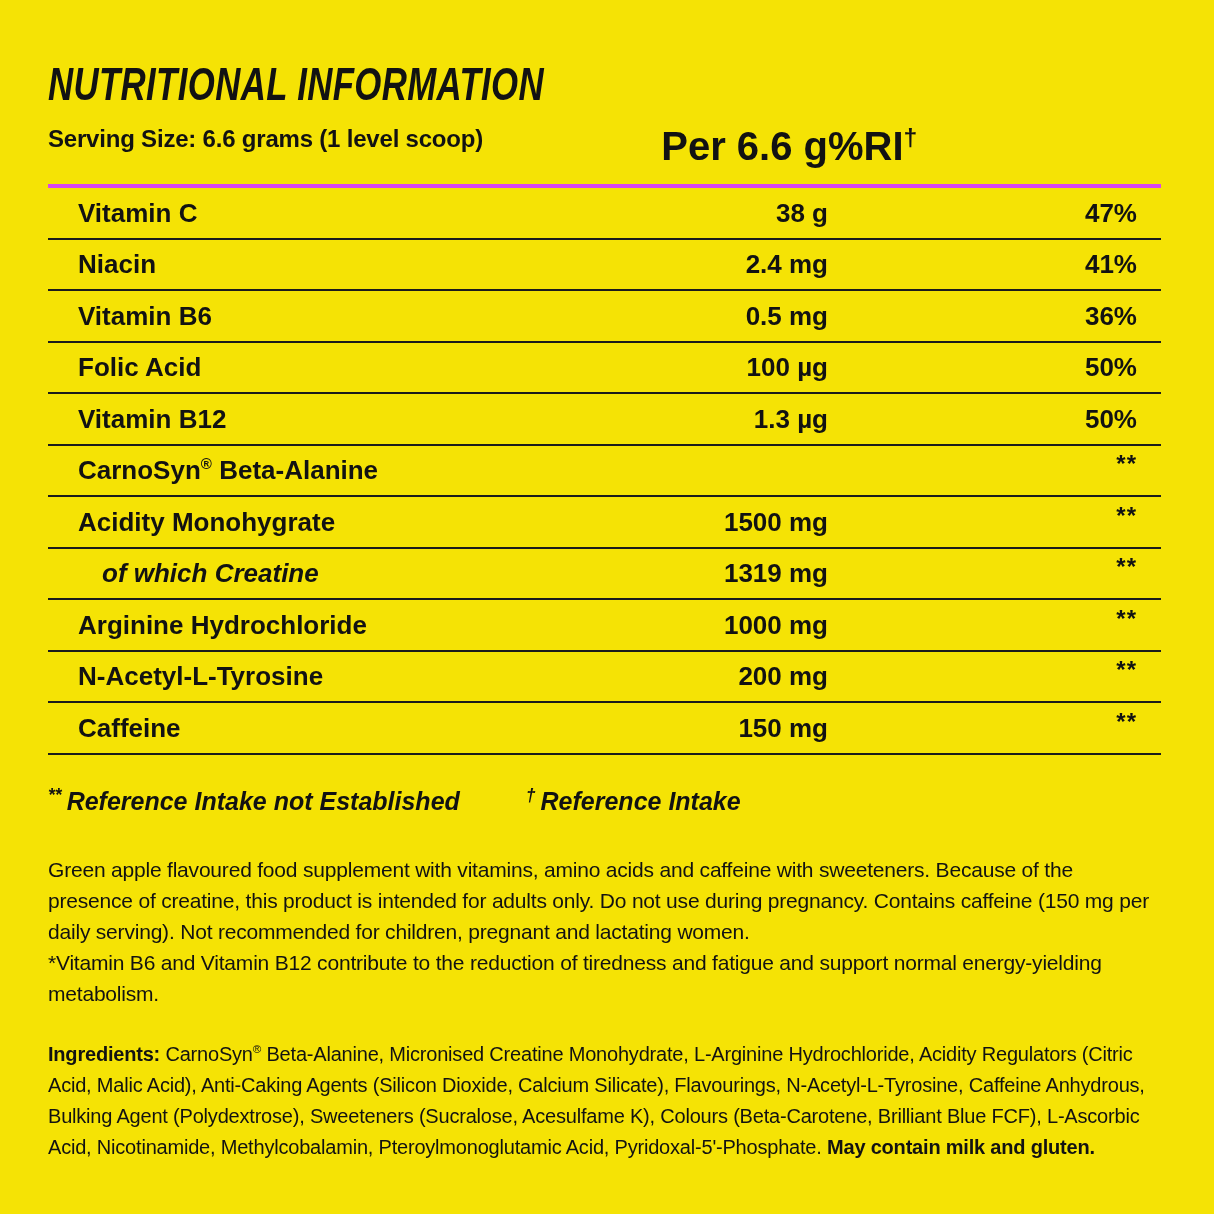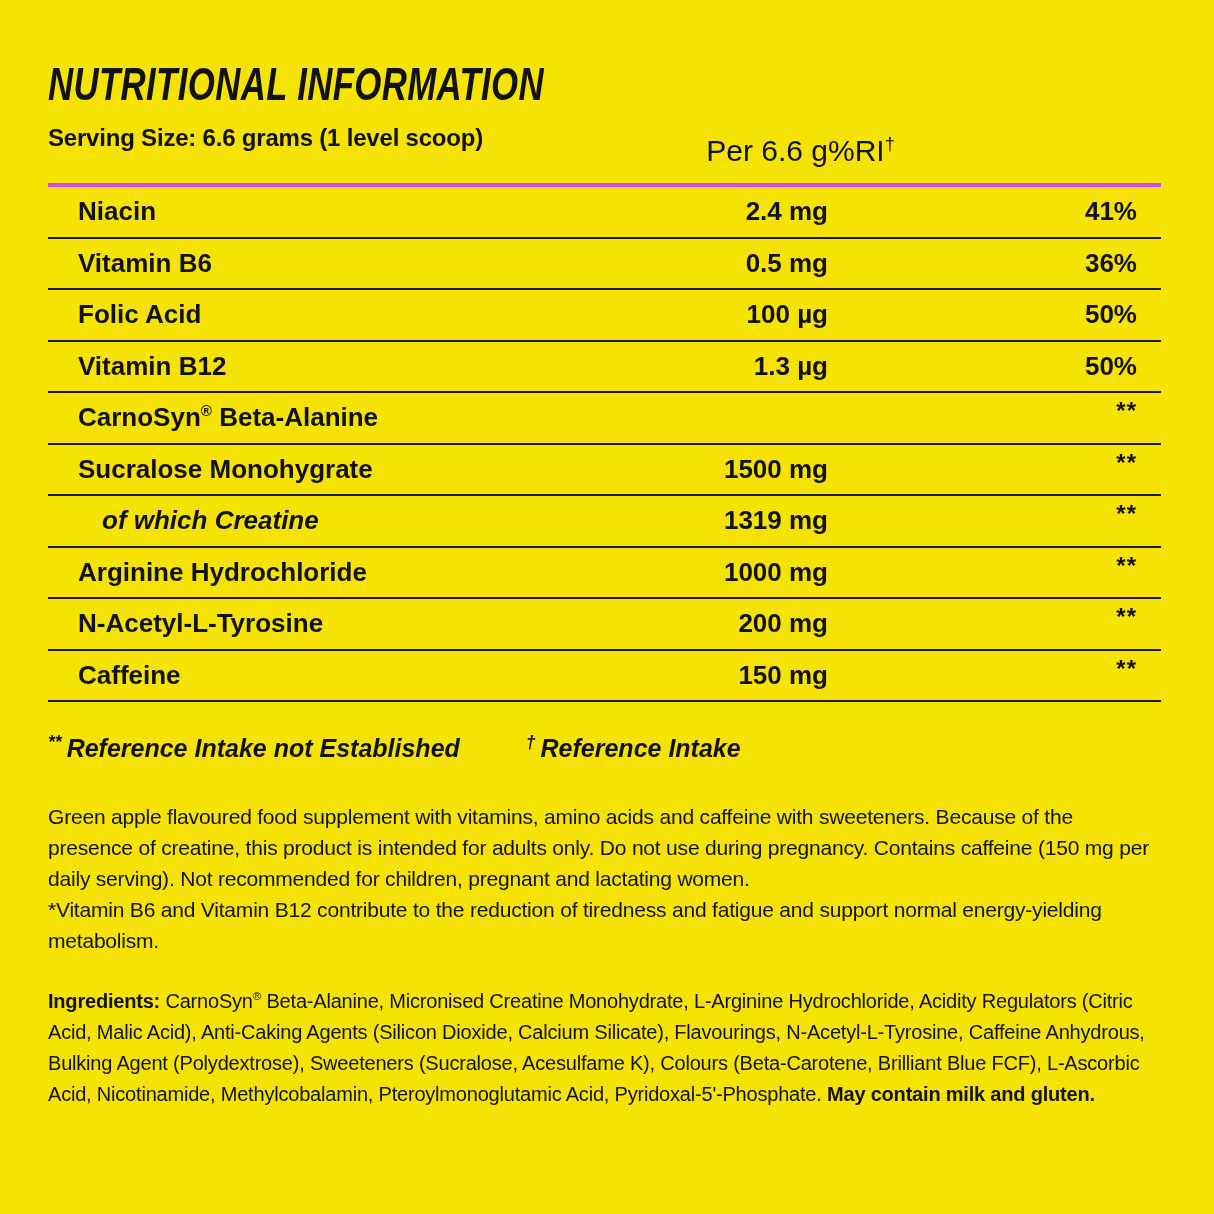--- a/index.html
+++ b/index.html
@@ -33,21 +33,21 @@
     padding-bottom: 15px;
     border-bottom: 4px solid #d946ef;
   }
   .serving {
     flex: 1;
     font-size: 24px;
     font-weight: bold;
     letter-spacing: -0.2px;
     margin-bottom: 16px;
   }
-  .th { font-size: 30px; font-weight: normal; }
+  .th { font-size: 40px; font-weight: bold; }
   .th.amount { width: 240px; text-align: right; }
   .th.ri { width: 333px; text-align: left; padding-right: 24px; }
   .th.ri sup { font-size: 62%; }
 
   .row {
     display: flex;
     align-items: center;
     height: 51.5px;
     border-bottom: 2px solid #1b1b1b;
     font-size: 26px;
@@ -93,20 +93,25 @@
   <h1 class="title">NUTRITIONAL INFORMATION</h1>
 
   <div class="table">
     <div class="thead">
       <div class="serving">Serving Size: 6.6 grams (1 level scoop)</div>
       <div class="th amount">Per 6.6 g</div>
       <div class="th ri"><span>%RI</span><sup>†</sup></div>
     </div>
     <div id="table-rows">
         <div class="row">
+          <div class="label">Vitamin C</div>
+          <div class="amount">38 g</div>
+          <div class="ri"><span>47%</span></div>
+        </div>
+        <div class="row">
           <div class="label">Niacin</div>
           <div class="amount">2.4 mg</div>
           <div class="ri"><span>41%</span></div>
         </div>
         <div class="row">
           <div class="label">Vitamin B6</div>
           <div class="amount">0.5 mg</div>
           <div class="ri"><span>36%</span></div>
         </div>
         <div class="row">
@@ -117,21 +122,21 @@
         <div class="row">
           <div class="label">Vitamin B12</div>
           <div class="amount">1.3 µg</div>
           <div class="ri"><span>50%</span></div>
         </div>
         <div class="row">
           <div class="label">CarnoSyn<sup class="reg">®</sup> Beta-Alanine</div>
           <div class="ri"><span class="star">**</span></div>
         </div>
         <div class="row">
-          <div class="label">Sucralose Monohygrate</div>
+          <div class="label">Acidity Monohygrate</div>
           <div class="amount">1500 mg</div>
           <div class="ri"><span class="star">**</span></div>
         </div>
         <div class="row sub">
           <div class="label">of which Creatine</div>
           <div class="amount">1319 mg</div>
           <div class="ri"><span class="star">**</span></div>
         </div>
         <div class="row">
           <div class="label">Arginine Hydrochloride</div>

